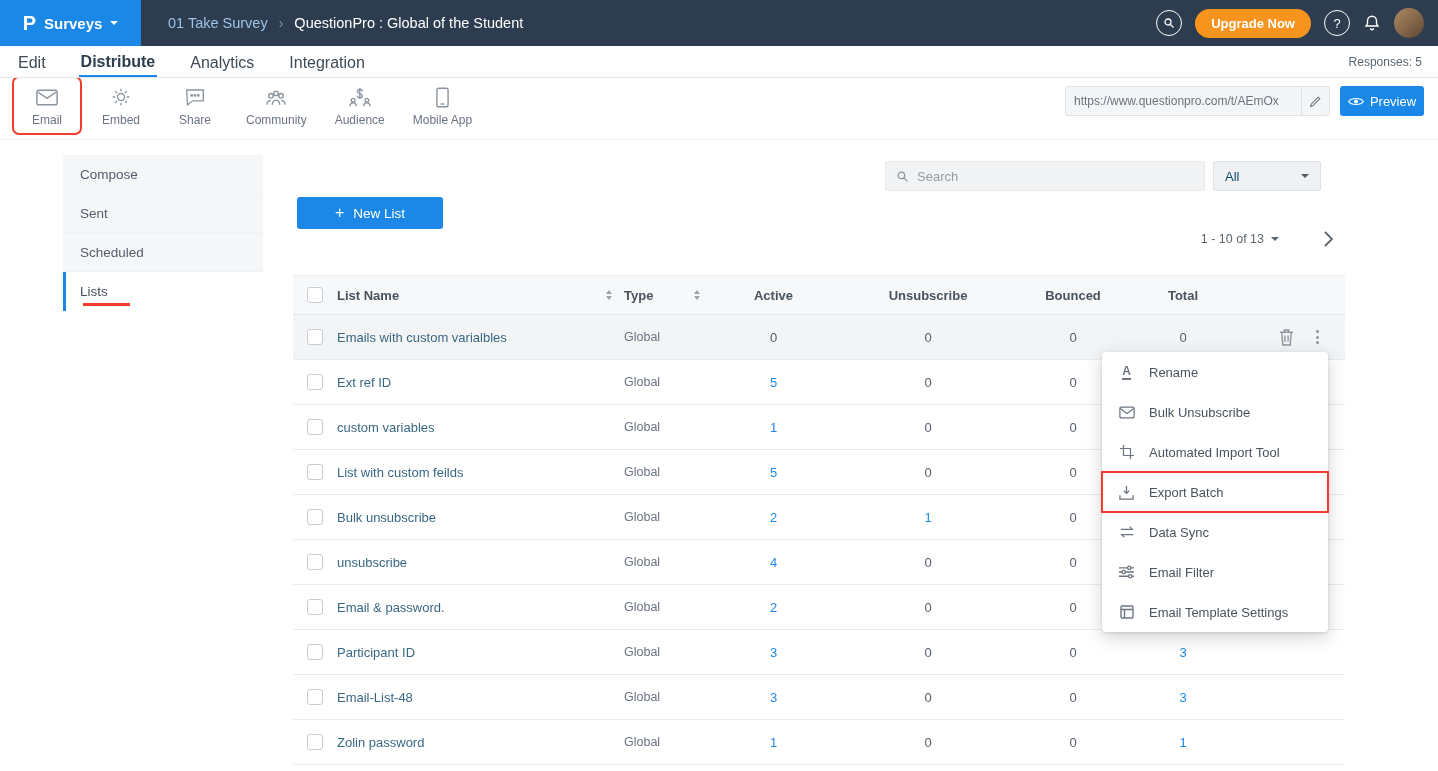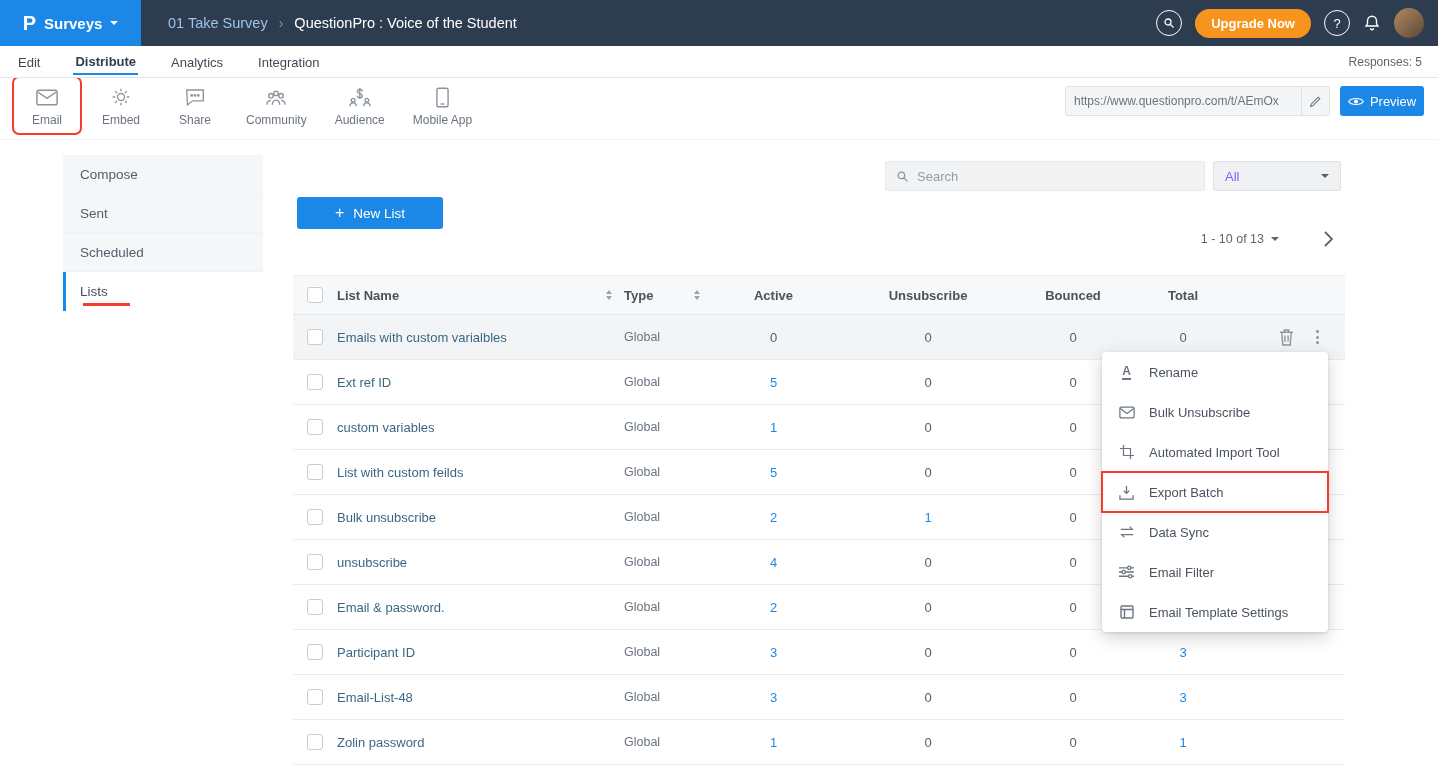--- a/index.html
+++ b/index.html
@@ -18,21 +18,21 @@
   .bc-sep { color:#8595a5; font-size:14px; }
   .bc-title { color:#fff; }
   .topbar-right { margin-left:auto; display:flex; align-items:center; gap:13px; padding-right:14px; }
   .circle-btn { width:26px; height:26px; border:1.5px solid #fff; border-radius:50%; display:flex; align-items:center; justify-content:center; color:#fff; font-size:13px; cursor:pointer; background:transparent; }
   .upgrade-btn { background:#f7941e; color:#fff; font-size:13px; font-weight:bold; padding:7px 16px; border-radius:15px; border:none; cursor:pointer; }
   .bell-wrap { display:flex; align-items:center; cursor:pointer; }
   .avatar { width:30px; height:30px; border-radius:50%; background:linear-gradient(135deg,#b08a63,#5d4733); cursor:pointer; }
 
   
   .tabbar { position:absolute; top:46px; left:0; right:0; height:32px; background:#fff; border-bottom:1px solid #e4e7e9; display:flex; align-items:center; padding:0 16px; z-index:15; }
-  .tab { font-size:13px; color:#3e4a56; margin-right:31px; padding:6px 2px 4px; cursor:pointer; }
+  .tab { font-size:16px; color:#3e4a56; margin-right:31px; padding:6px 2px 4px; cursor:pointer; }
   .tab.active { color:#2d3e50; font-weight:bold; border-bottom:2px solid #1b87e6; }
   .responses { margin-left:auto; font-size:12px; color:#5a6570; }
 
   
   .toolbar { position:absolute; top:78px; left:0; right:0; height:62px; background:#fff; display:flex; align-items:flex-start; padding-left:14px; border-bottom:1px solid #f2f3f4; }
   .tool-item { display:flex; flex-direction:column; align-items:center; gap:5px; padding:8px 10px 6px; margin-right:8px; min-width:66px; cursor:pointer; }
   .tool-item.annotated { outline:2px solid #f43b2c; border-radius:5px; }
   .tool-icon { height:22px; display:flex; align-items:center; color:#8b949e; }
   .tool-label { font-size:12px; color:#6b7480; }
   .url-wrap { position:absolute; top:8px; right:108px; width:265px; height:30px; background:#f4f5f6; border:1px solid #dfe2e5; border-radius:3px; display:flex; align-items:center; overflow:hidden; }
@@ -46,21 +46,21 @@
   .side-item:last-child { border-bottom:none; }
   .side-item.active { background:#fff; border-left:3px solid #1b87e6; padding-left:14px; color:#454f5b; }
   .lists-annotation { position:absolute; left:17px; bottom:5px; width:47px; height:3px; background:#f43b2c; }
 
   
   .main { position:absolute; left:293px; top:155px; width:1052px; height:616px; }
   .search-box { position:absolute; left:592px; top:6px; width:320px; height:30px; background:#f2f3f4; border:1px solid #e7e9eb; border-radius:2px; display:flex; align-items:center; }
   .search-box .mag { margin-left:10px; display:flex; color:#8a939e; }
   .search-box input { border:none; background:transparent; outline:none; font-size:13px; color:#4a5560; padding-left:8px; flex:1; font-family:"Liberation Sans", sans-serif; }
   .search-box input::placeholder { color:#949ca5; }
-  .filter-dd { position:absolute; left:920px; top:6px; width:128px; height:30px; background:#f0f1f3; border:1px solid #e0e3e6; border-radius:2px; display:flex; align-items:center; padding:8px 11px; font-size:13px; color:#8b5cf6; cursor:pointer; }
+  .filter-dd { position:absolute; left:920px; top:6px; width:108px; height:30px; background:#f0f1f3; border:1px solid #e0e3e6; border-radius:2px; display:flex; align-items:center; padding:8px 11px; font-size:13px; color:#0c4a6e; cursor:pointer; }
   .filter-dd .caret { margin-left:auto; color:#555e66; }
   .newlist-btn { position:absolute; left:4px; top:42px; width:146px; height:32px; background:#1b87e6; border:none; border-radius:3px; color:#fff; font-size:13.5px; display:flex; align-items:center; justify-content:center; gap:9px; cursor:pointer; }
   .newlist-btn .plus { font-size:16px; margin-top:-1px; }
   .pagination { position:absolute; top:76px; right:12px; display:flex; align-items:center; gap:44px; }
   .page-label { font-size:12.5px; color:#5a6570; display:flex; align-items:center; gap:7px; cursor:pointer; }
   .page-label .caret { color:#5a6570; }
   .page-next { color:#5a6570; cursor:pointer; display:flex; align-items:center; }
 
   
   .table { position:absolute; top:120px; left:0; width:1052px; }
@@ -104,21 +104,21 @@
 
   <div class="topbar">
     <div class="logo-box">
       <span class="logo-p">P</span>
       <span class="product">Surveys</span>
       <span class="caret white"></span>
     </div>
     <div class="breadcrumb">
       <span class="bc-survey">01 Take Survey</span>
       <span class="bc-sep">›</span>
-      <span class="bc-title">QuestionPro : Voice of the Student</span>
+      <span class="bc-title">QuestionPro : Global of the Student</span>
     </div>
     <div class="topbar-right">
       <span class="circle-btn">
         <svg width="12" height="12" viewBox="0 0 24 24" fill="none" stroke="#fff" stroke-width="2.6">
             <circle cx="10" cy="10" r="6"></circle>
             <path d="M15 15 L21 21"></path>
           </svg>
       </span>
       <button class="upgrade-btn">Upgrade Now</button>
       <span class="circle-btn">

